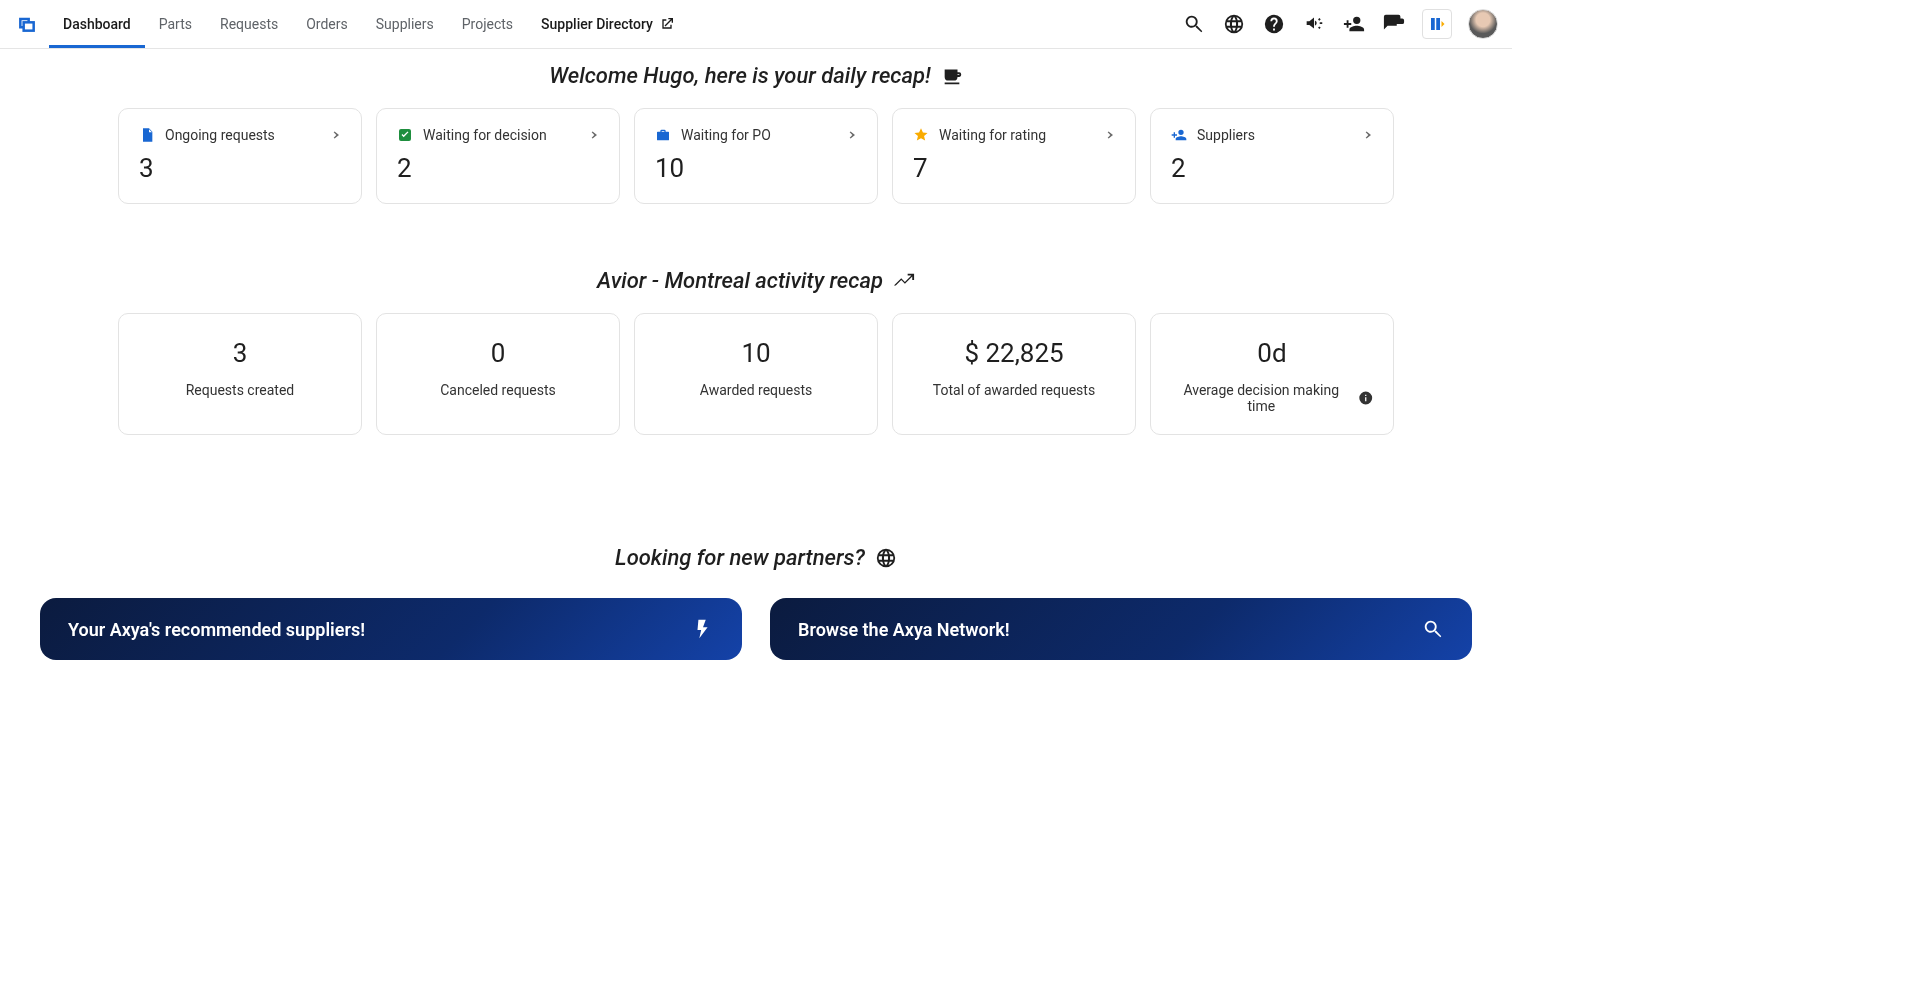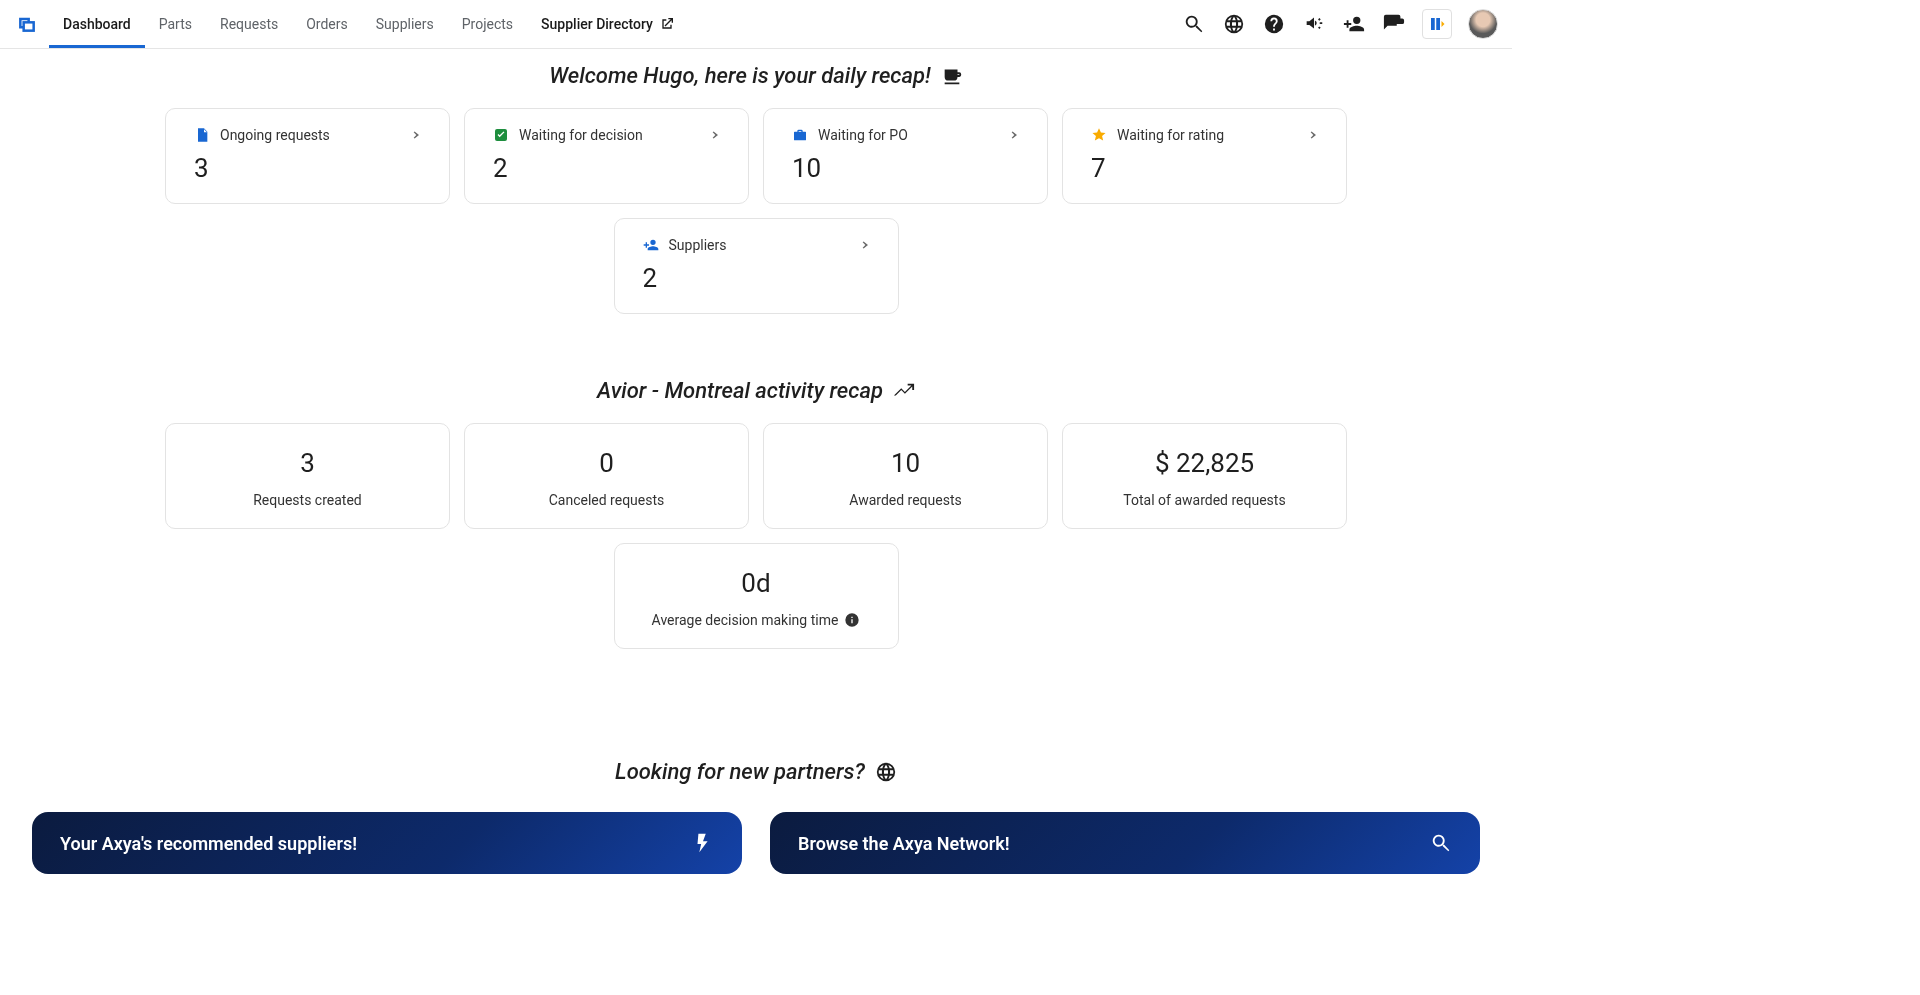--- a/index.html
+++ b/index.html
@@ -99,24 +99,24 @@
   }
   .section-title .trailing-icon { width: 22px; height: 22px; flex-shrink: 0; }
   .cards-row {
     display: flex;
     flex-wrap: wrap;
     justify-content: center;
     gap: 14px;
     padding: 0 40px;
   }
   .kpi-card {
-    width: 285px;
+    width: 244px;
     border: 1px solid #e3e3e3;
     border-radius: 10px;
-    padding: 18px 28px 20px;
+    padding: 18px 20px 20px;
     background: #fff;
     cursor: pointer;
   }
   .kpi-card.centered { cursor: default; }
   .kpi-header {
     display: flex;
     align-items: center;
     gap: 10px;
     font-size: 14px;
     color: #333;
@@ -143,21 +143,21 @@
     margin-top: 14px;
     display: flex;
     align-items: center;
     justify-content: center;
     gap: 6px;
   }
   .info-icon { width: 16px; height: 16px; }
   .partners-cards {
     display: flex;
     gap: 28px;
-    padding: 0 32px;
+    padding: 0 40px;
     margin-top: 28px;
   }
   .partner-card {
     flex: 1;
     min-height: 40px;
     border-radius: 16px;
     background: linear-gradient(135deg, #0b1b3f 0%, #0d2a6b 60%, #1442a8 100%);
     color: #fff;
     padding: 20px 28px;
     display: flex;

